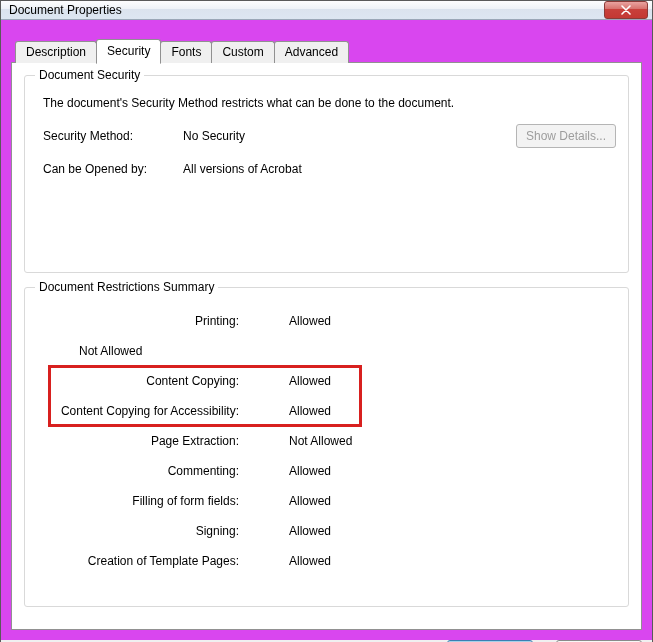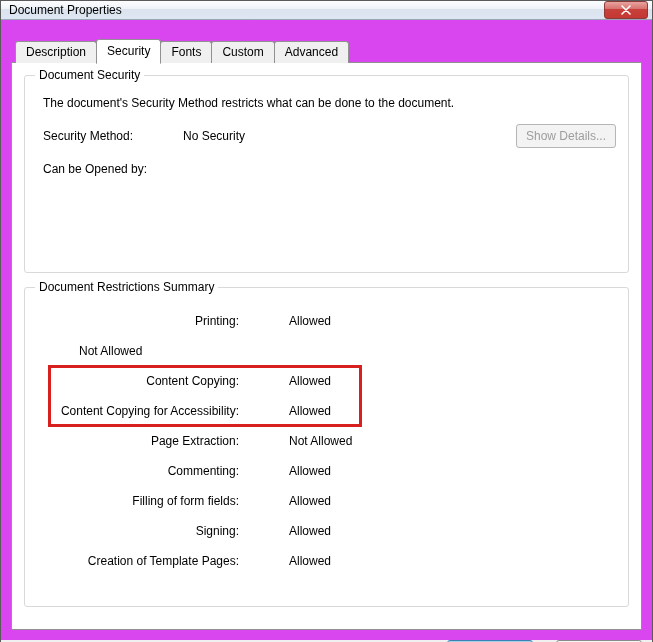--- a/index.html
+++ b/index.html
@@ -204,20 +204,21 @@
       <div class="group" style="height:198px;">
         <span class="group-title">Document Security</span>
         <div class="sec-desc">The document's Security Method restricts what can be done to the document.</div>
         <div class="sec-row">
           <div class="sec-label">Security Method:</div>
           <div class="sec-value">No Security</div>
           <div class="show-details">Show Details...</div>
         </div>
         <div class="sec-row">
           <div class="sec-label">Can be Opened by:</div>
+          <div class="sec-value">All versions of Acrobat</div>
         </div>
       </div>
 
       <div class="group" style="height:320px; padding-top:18px;">
         <span class="group-title">Document Restrictions Summary</span>
 
         <div class="restrict-row">
           <div class="restrict-label">Printing:</div>
           <div class="restrict-value">Allowed</div>
         </div>

